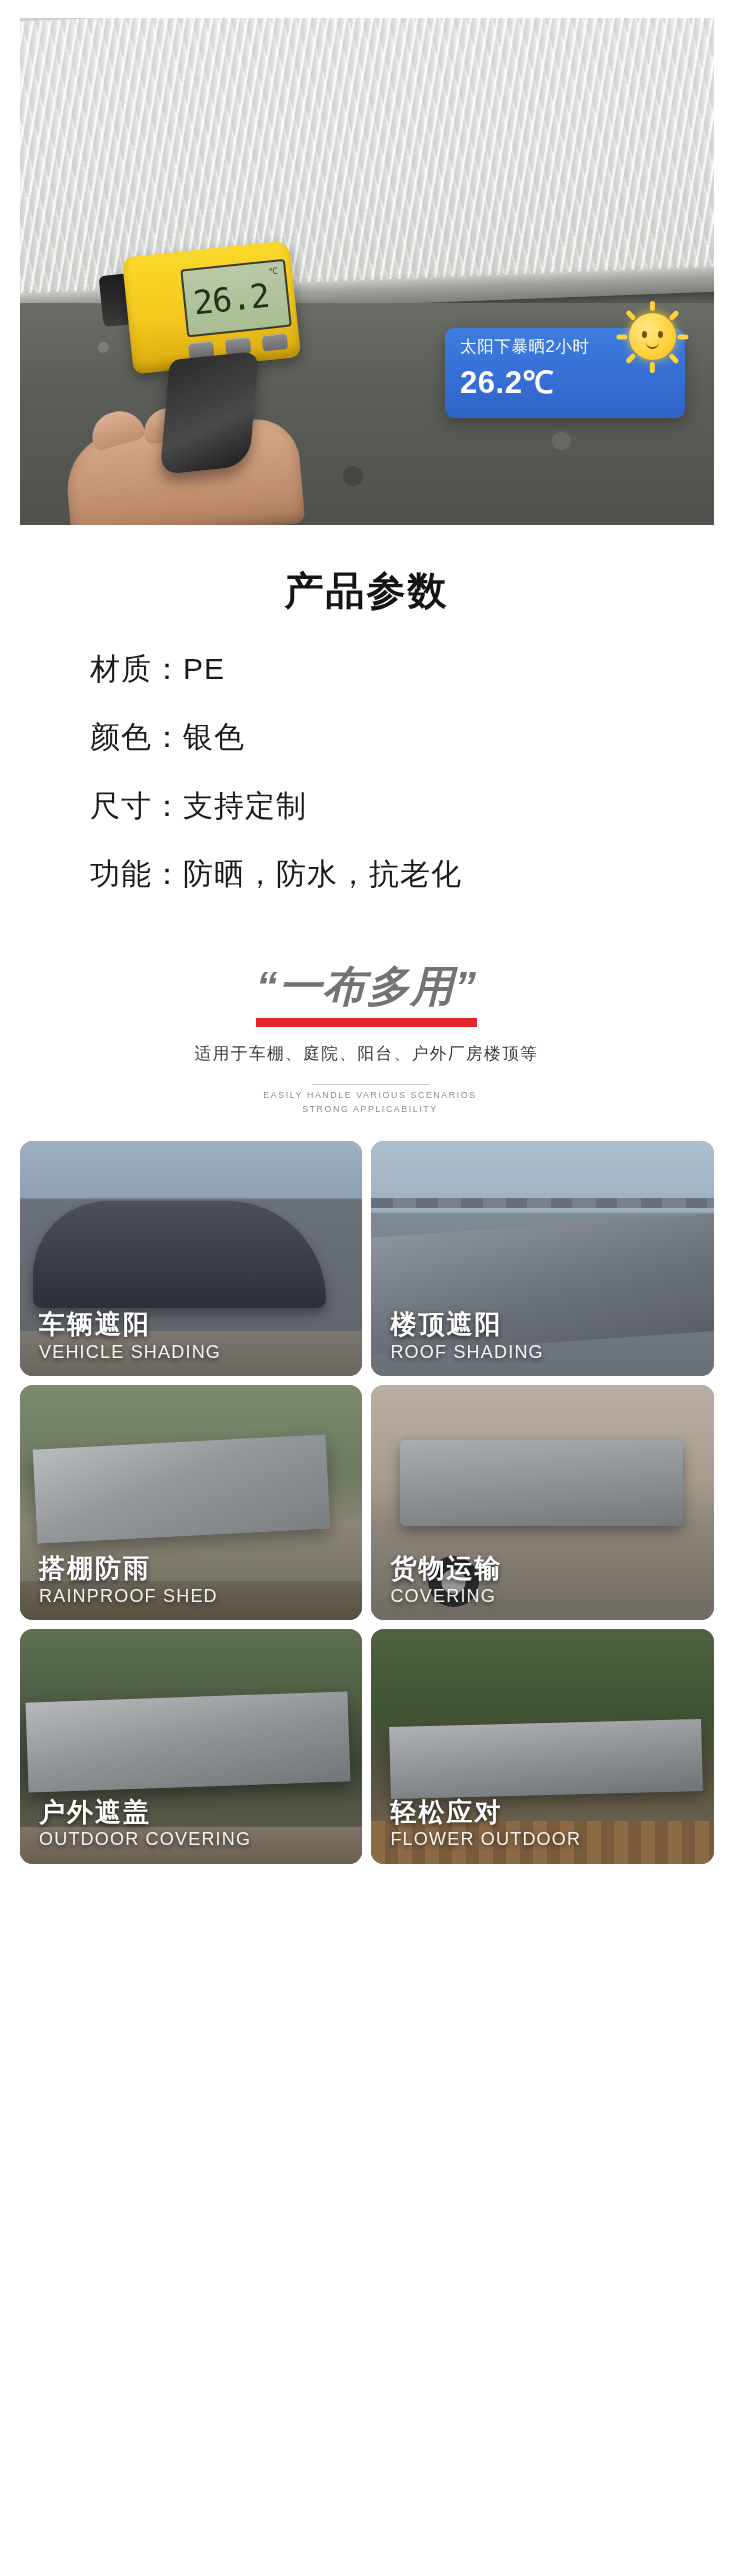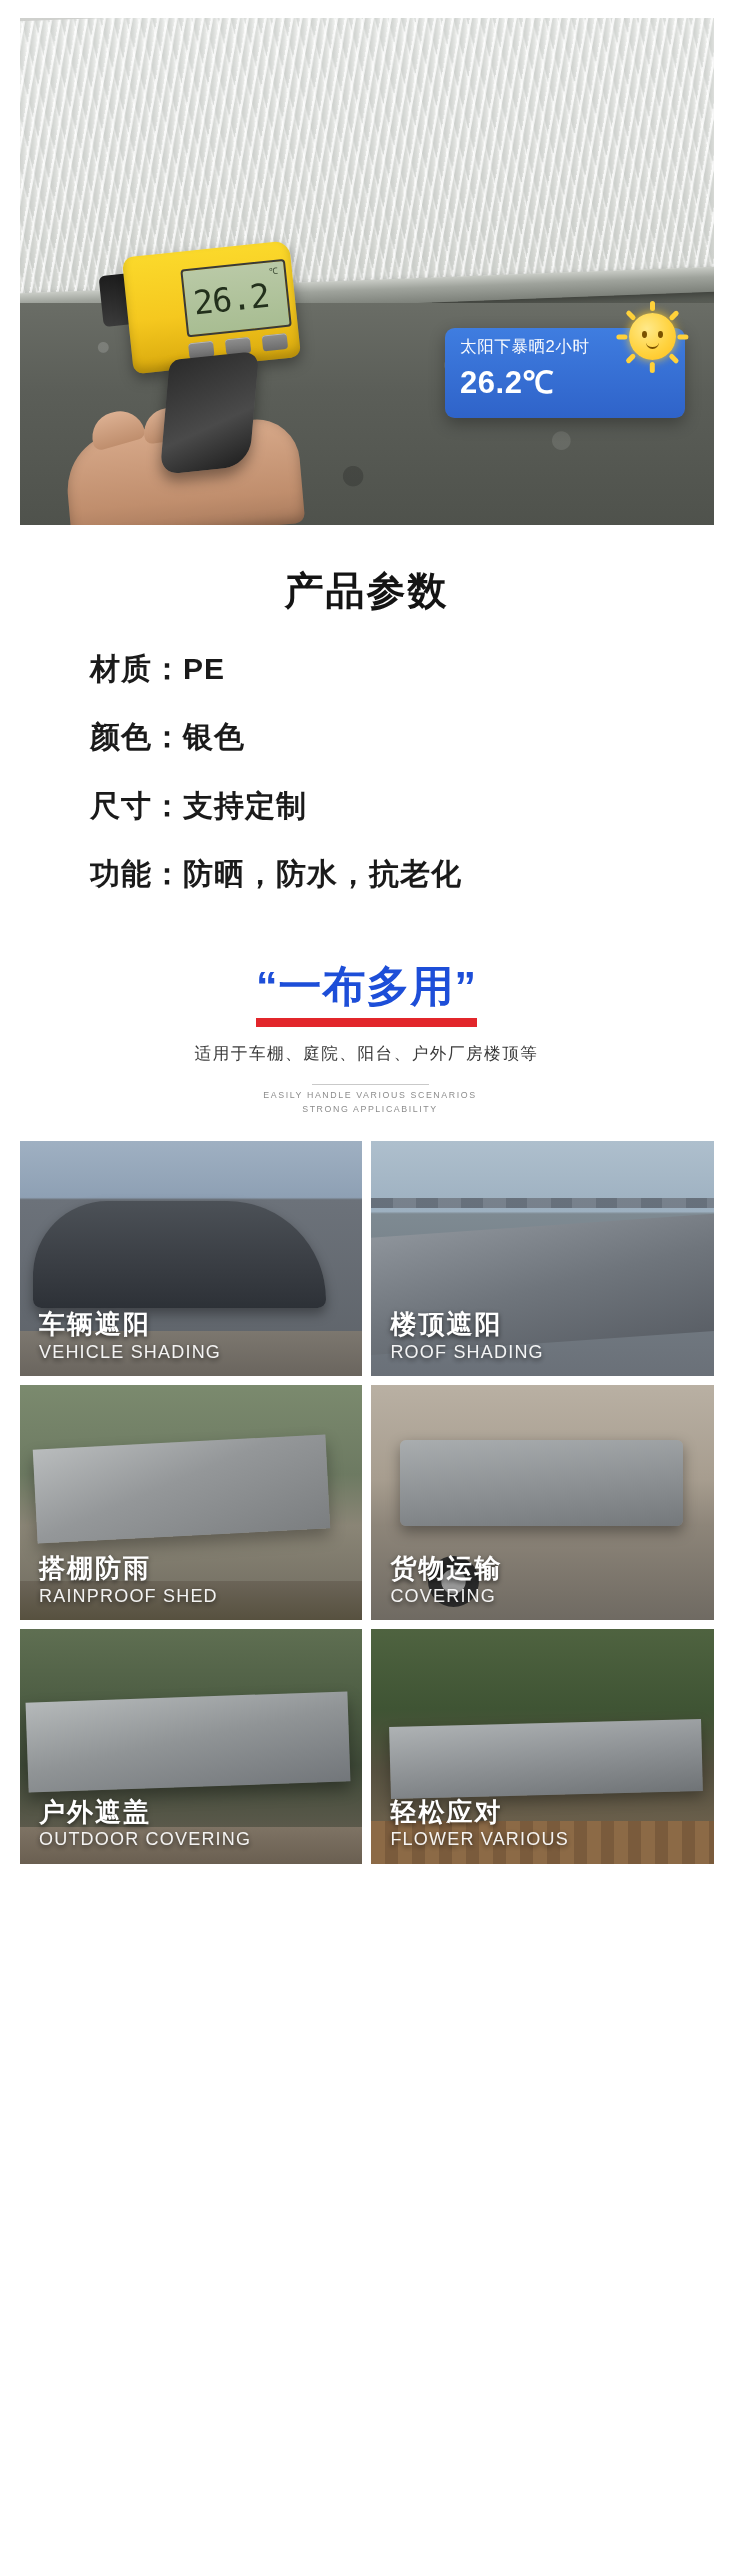--- a/index.html
+++ b/index.html
@@ -233,45 +233,45 @@
   .spec-title {
     text-align: center;
     font-size: 39px;
     font-weight: bold;
     letter-spacing: 2px;
     color: #141414;
     margin-bottom: 35px;
   }
   .spec-list {
     padding-left: 90px;
-    font-weight: bold;
   }
   .spec-row {
     font-size: 30px;
     line-height: 1.05;
     color: #1a1a1a;
     margin-bottom: 37px;
     letter-spacing: 1px;
   }
 
   
   .uses {
     padding-top: 21.5px;
   }
   .uses-head {
     text-align: center;
   }
   .uses-h1 {
     font-size: 43px;
     font-weight: bold;
-    color: #1d4ed8;
+    color: #737373;
     letter-spacing: 1px;
     display: inline-block;
     position: relative;
     padding: 0 3.9px 5.9px 3.9px;
+    font-style: italic;
   }
   .uses-underline {
     display: block;
     width: 221px;
     height: 8.8px;
     background: #e2262b;
     margin: -3.9px auto 0 auto;
   }
   .uses-h2 {
     font-size: 32px;
@@ -308,20 +308,21 @@
     display: grid;
     grid-template-columns: 1fr 1fr;
     gap: 8.8px;
     padding-bottom: 13.7px;
   }
   .cell {
     position: relative;
     height: 235px;
     overflow: hidden;
     background: #6a6e70;
+    border-radius: 13px;
   }
   .cell .art { position: absolute; inset: 0; }
   .cell .cap {
     position: absolute;
     left: 19.5px;
     bottom: 13.7px;
     color: #ffffff;
     text-shadow: 0 2px 4.9px rgba(0,0,0,0.65);
   }
   .cap .zh {
@@ -569,20 +570,20 @@
         <div class="cap">
           <div class="zh">户外遮盖</div>
           <div class="en">OUTDOOR COVERING</div>
         </div>
       </div>
 
       <div class="cell">
         <div class="art art-flower"></div>
         <div class="cap">
           <div class="zh">轻松应对</div>
-          <div class="en">FLOWER VARIOUS</div>
+          <div class="en">FLOWER OUTDOOR</div>
         </div>
       </div>
 
     </div>
   </div>
 </div>
 
 
 </body></html>

